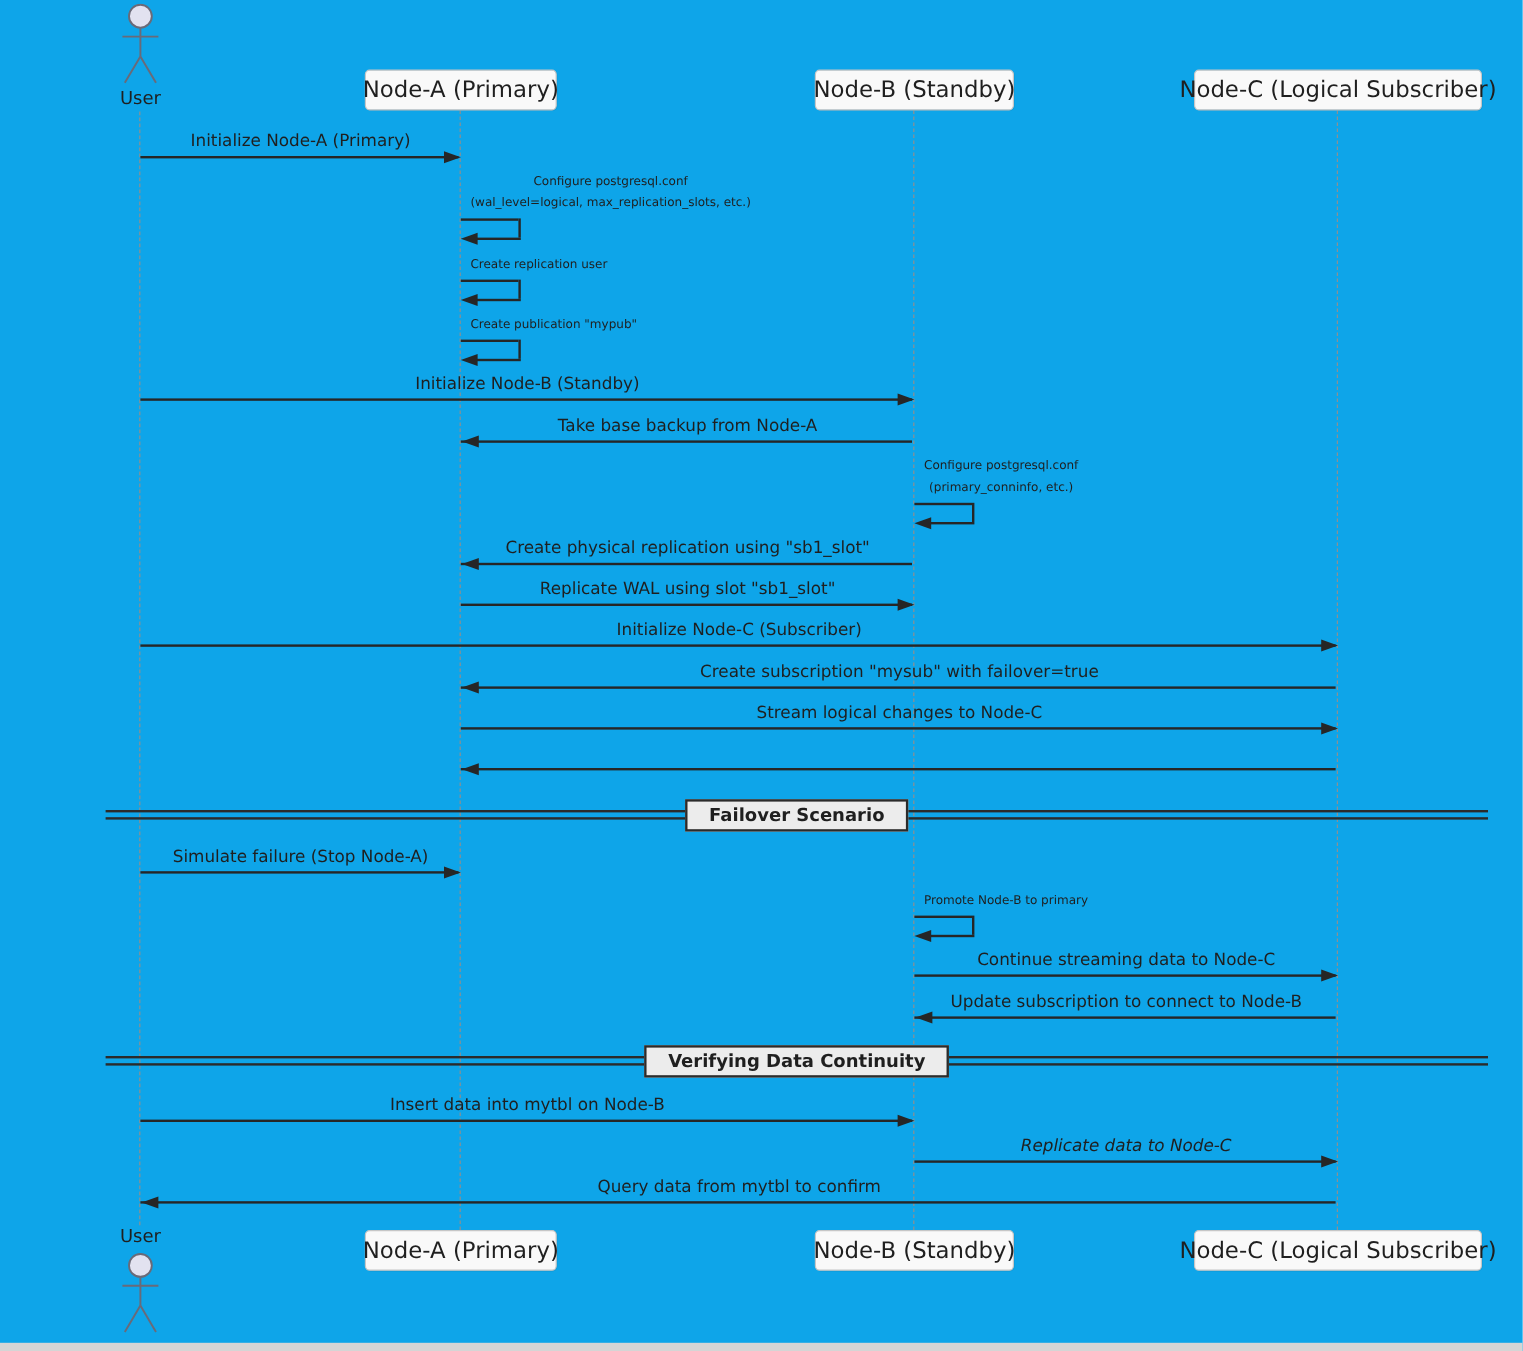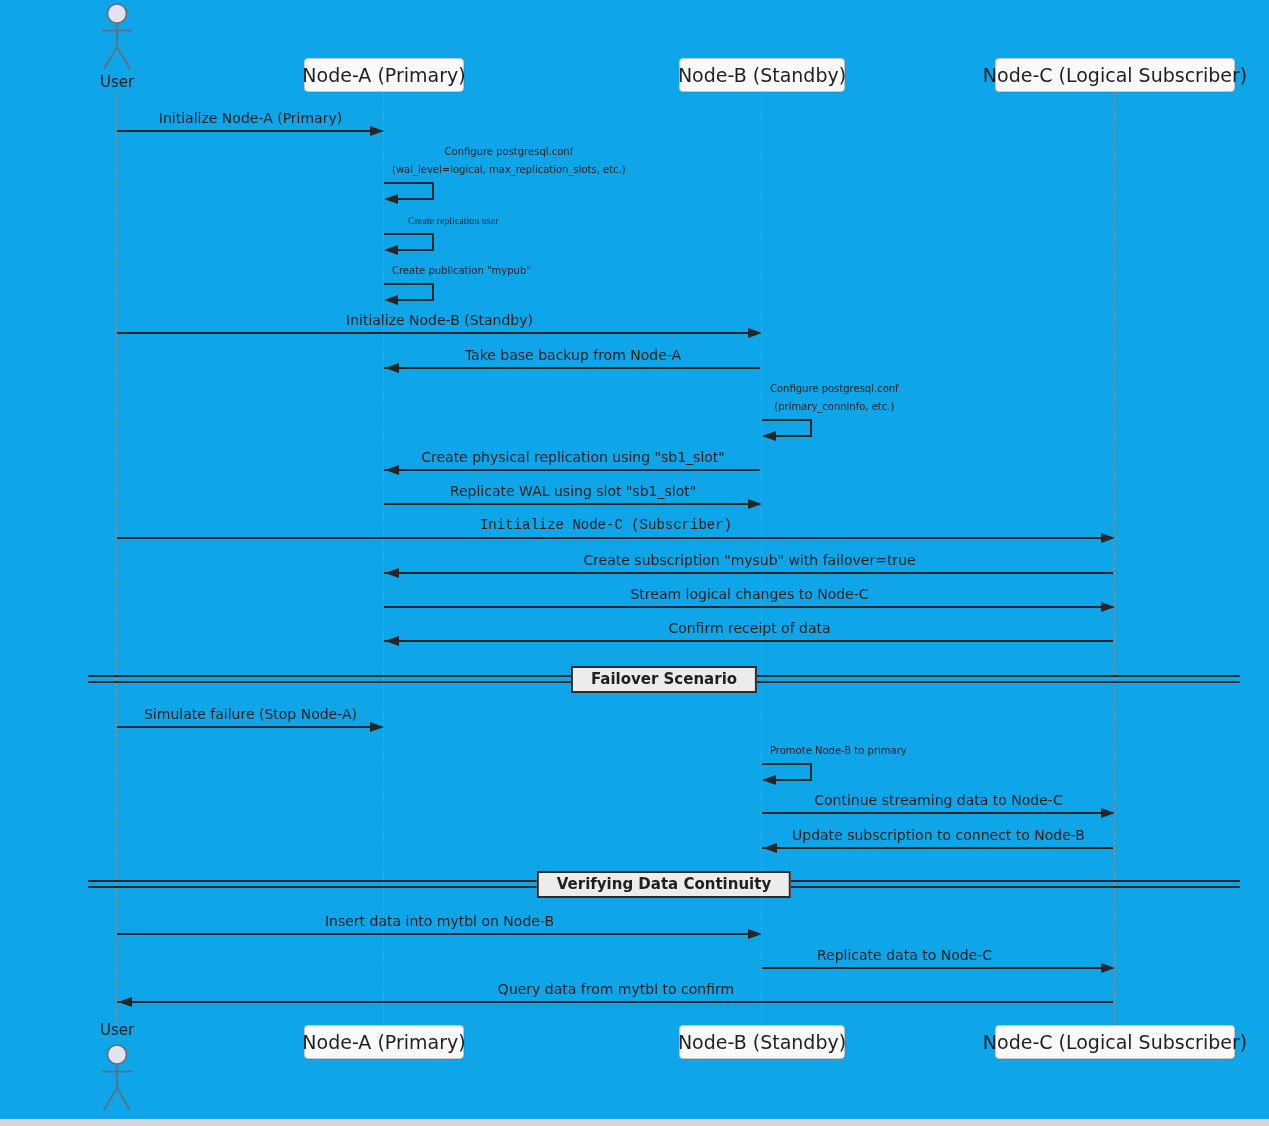--- a/index.html
+++ b/index.html
@@ -99,21 +99,21 @@
     <div class="msg-line" style="left: 117px; top: 130.25px; width: 265px;"></div>
     <div class="arrow-r" style="left: 369.5px; top: 126px;"></div>
     <div class="self-label" style="left: 392px; top: 143px; height: 36px;">
       <div>Configure postgresql.conf</div>
       <div>(wal_level=logical, max_replication_slots, etc.)</div>
     </div>
     <div class="msg-line" style="left: 384px; top: 182px; width: 48px;"></div>
     <div class="vline" style="left: 432px; top: 182px; height: 16px;"></div>
     <div class="msg-line" style="left: 397px; top: 198px; width: 36.5px;"></div>
     <div class="arrow-l" style="left: 384px; top: 193.75px;"></div>
-    <div class="self-label" style="left: 408px; top: 212px; height: 18px; font-family: Liberation Serif, serif;">
+    <div class="self-label" style="left: 392px; top: 212px; height: 18px;">
       <div>Create replication user</div>
     </div>
     <div class="msg-line" style="left: 384px; top: 233px; width: 48px;"></div>
     <div class="vline" style="left: 432px; top: 233px; height: 16px;"></div>
     <div class="msg-line" style="left: 397px; top: 249px; width: 36.5px;"></div>
     <div class="arrow-l" style="left: 384px; top: 244.75px;"></div>
     <div class="self-label" style="left: 392px; top: 262px; height: 18px;">
       <div>Create publication "mypub"</div>
     </div>
     <div class="msg-line" style="left: 384px; top: 283px; width: 48px;"></div>
@@ -133,30 +133,29 @@
     <div class="msg-line" style="left: 762px; top: 419px; width: 48px;"></div>
     <div class="vline" style="left: 810px; top: 419px; height: 16px;"></div>
     <div class="msg-line" style="left: 775px; top: 435px; width: 36.5px;"></div>
     <div class="arrow-l" style="left: 762px; top: 430.75px;"></div>
     <div class="msg-label" style="left: 384px; top: 448px; width: 378px; height: 18px;">Create physical replication using "sb1_slot"</div>
     <div class="msg-line" style="left: 384px; top: 469.25px; width: 376px;"></div>
     <div class="arrow-l" style="left: 384.5px; top: 465px;"></div>
     <div class="msg-label" style="left: 384px; top: 482px; width: 378px; height: 18px;">Replicate WAL using slot "sb1_slot"</div>
     <div class="msg-line" style="left: 384px; top: 503.25px; width: 376px;"></div>
     <div class="arrow-r" style="left: 747.5px; top: 499px;"></div>
-    <div class="msg-label" style="left: 107px; top: 516px; width: 998px; height: 18px; font-family: Liberation Mono, monospace;">Initialize Node-C (Subscriber)</div>
+    <div class="msg-label" style="left: 117px; top: 516px; width: 998px; height: 18px;">Initialize Node-C (Subscriber)</div>
     <div class="msg-line" style="left: 117px; top: 537.25px; width: 996px;"></div>
     <div class="arrow-r" style="left: 1100.5px; top: 533px;"></div>
     <div class="msg-label" style="left: 384px; top: 551px; width: 731px; height: 18px;">Create subscription "mysub" with failover=true</div>
     <div class="msg-line" style="left: 384px; top: 572.25px; width: 729px;"></div>
     <div class="arrow-l" style="left: 384.5px; top: 568px;"></div>
     <div class="msg-label" style="left: 384px; top: 585px; width: 731px; height: 18px;">Stream logical changes to Node-C</div>
     <div class="msg-line" style="left: 384px; top: 606.25px; width: 729px;"></div>
     <div class="arrow-r" style="left: 1100.5px; top: 602px;"></div>
-    <div class="msg-label" style="left: 384px; top: 619px; width: 731px; height: 18px;">Confirm receipt of data</div>
     <div class="msg-line" style="left: 384px; top: 640.25px; width: 729px;"></div>
     <div class="arrow-l" style="left: 384.5px; top: 636px;"></div>
     <div class="divider-line" style="left: 88px; top: 675px; width: 1152px;"></div>
     <div class="divider-line" style="left: 88px; top: 681px; width: 1152px;"></div>
     <div class="divider-box" style="left: 664px; top: 665.5px; height: 27px;">Failover Scenario</div>
     <div class="msg-label" style="left: 117px; top: 705px; width: 267px; height: 18px;">Simulate failure (Stop Node-A)</div>
     <div class="msg-line" style="left: 117px; top: 726.25px; width: 265px;"></div>
     <div class="arrow-r" style="left: 369.5px; top: 722px;"></div>
     <div class="self-label" style="left: 770px; top: 742px; height: 18px;">
       <div>Promote Node-B to primary</div>
@@ -170,20 +169,20 @@
     <div class="arrow-r" style="left: 1100.5px; top: 808px;"></div>
     <div class="msg-label" style="left: 762px; top: 826px; width: 353px; height: 18px;">Update subscription to connect to Node-B</div>
     <div class="msg-line" style="left: 762px; top: 847.25px; width: 351px;"></div>
     <div class="arrow-l" style="left: 762.5px; top: 843px;"></div>
     <div class="divider-line" style="left: 88px; top: 880px; width: 1152px;"></div>
     <div class="divider-line" style="left: 88px; top: 886px; width: 1152px;"></div>
     <div class="divider-box" style="left: 664px; top: 870.5px; height: 27px;">Verifying Data Continuity</div>
     <div class="msg-label" style="left: 117px; top: 912px; width: 645px; height: 18px;">Insert data into mytbl on Node-B</div>
     <div class="msg-line" style="left: 117px; top: 933.25px; width: 643px;"></div>
     <div class="arrow-r" style="left: 747.5px; top: 929px;"></div>
-    <div class="msg-label" style="left: 728px; top: 946px; width: 353px; height: 18px;">Replicate data to Node-C</div>
+    <div class="msg-label" style="left: 762px; top: 946px; width: 353px; height: 18px; font-style: italic;">Replicate data to Node-C</div>
     <div class="msg-line" style="left: 762px; top: 967.25px; width: 351px;"></div>
     <div class="arrow-r" style="left: 1100.5px; top: 963px;"></div>
     <div class="msg-label" style="left: 117px; top: 980px; width: 998px; height: 18px;">Query data from mytbl to confirm</div>
     <div class="msg-line" style="left: 117px; top: 1001.25px; width: 996px;"></div>
     <div class="arrow-l" style="left: 117.5px; top: 997px;"></div>
     <div class="bottom-bar" style="top: 1119px;"></div>
   </div>
 
 </body></html>

